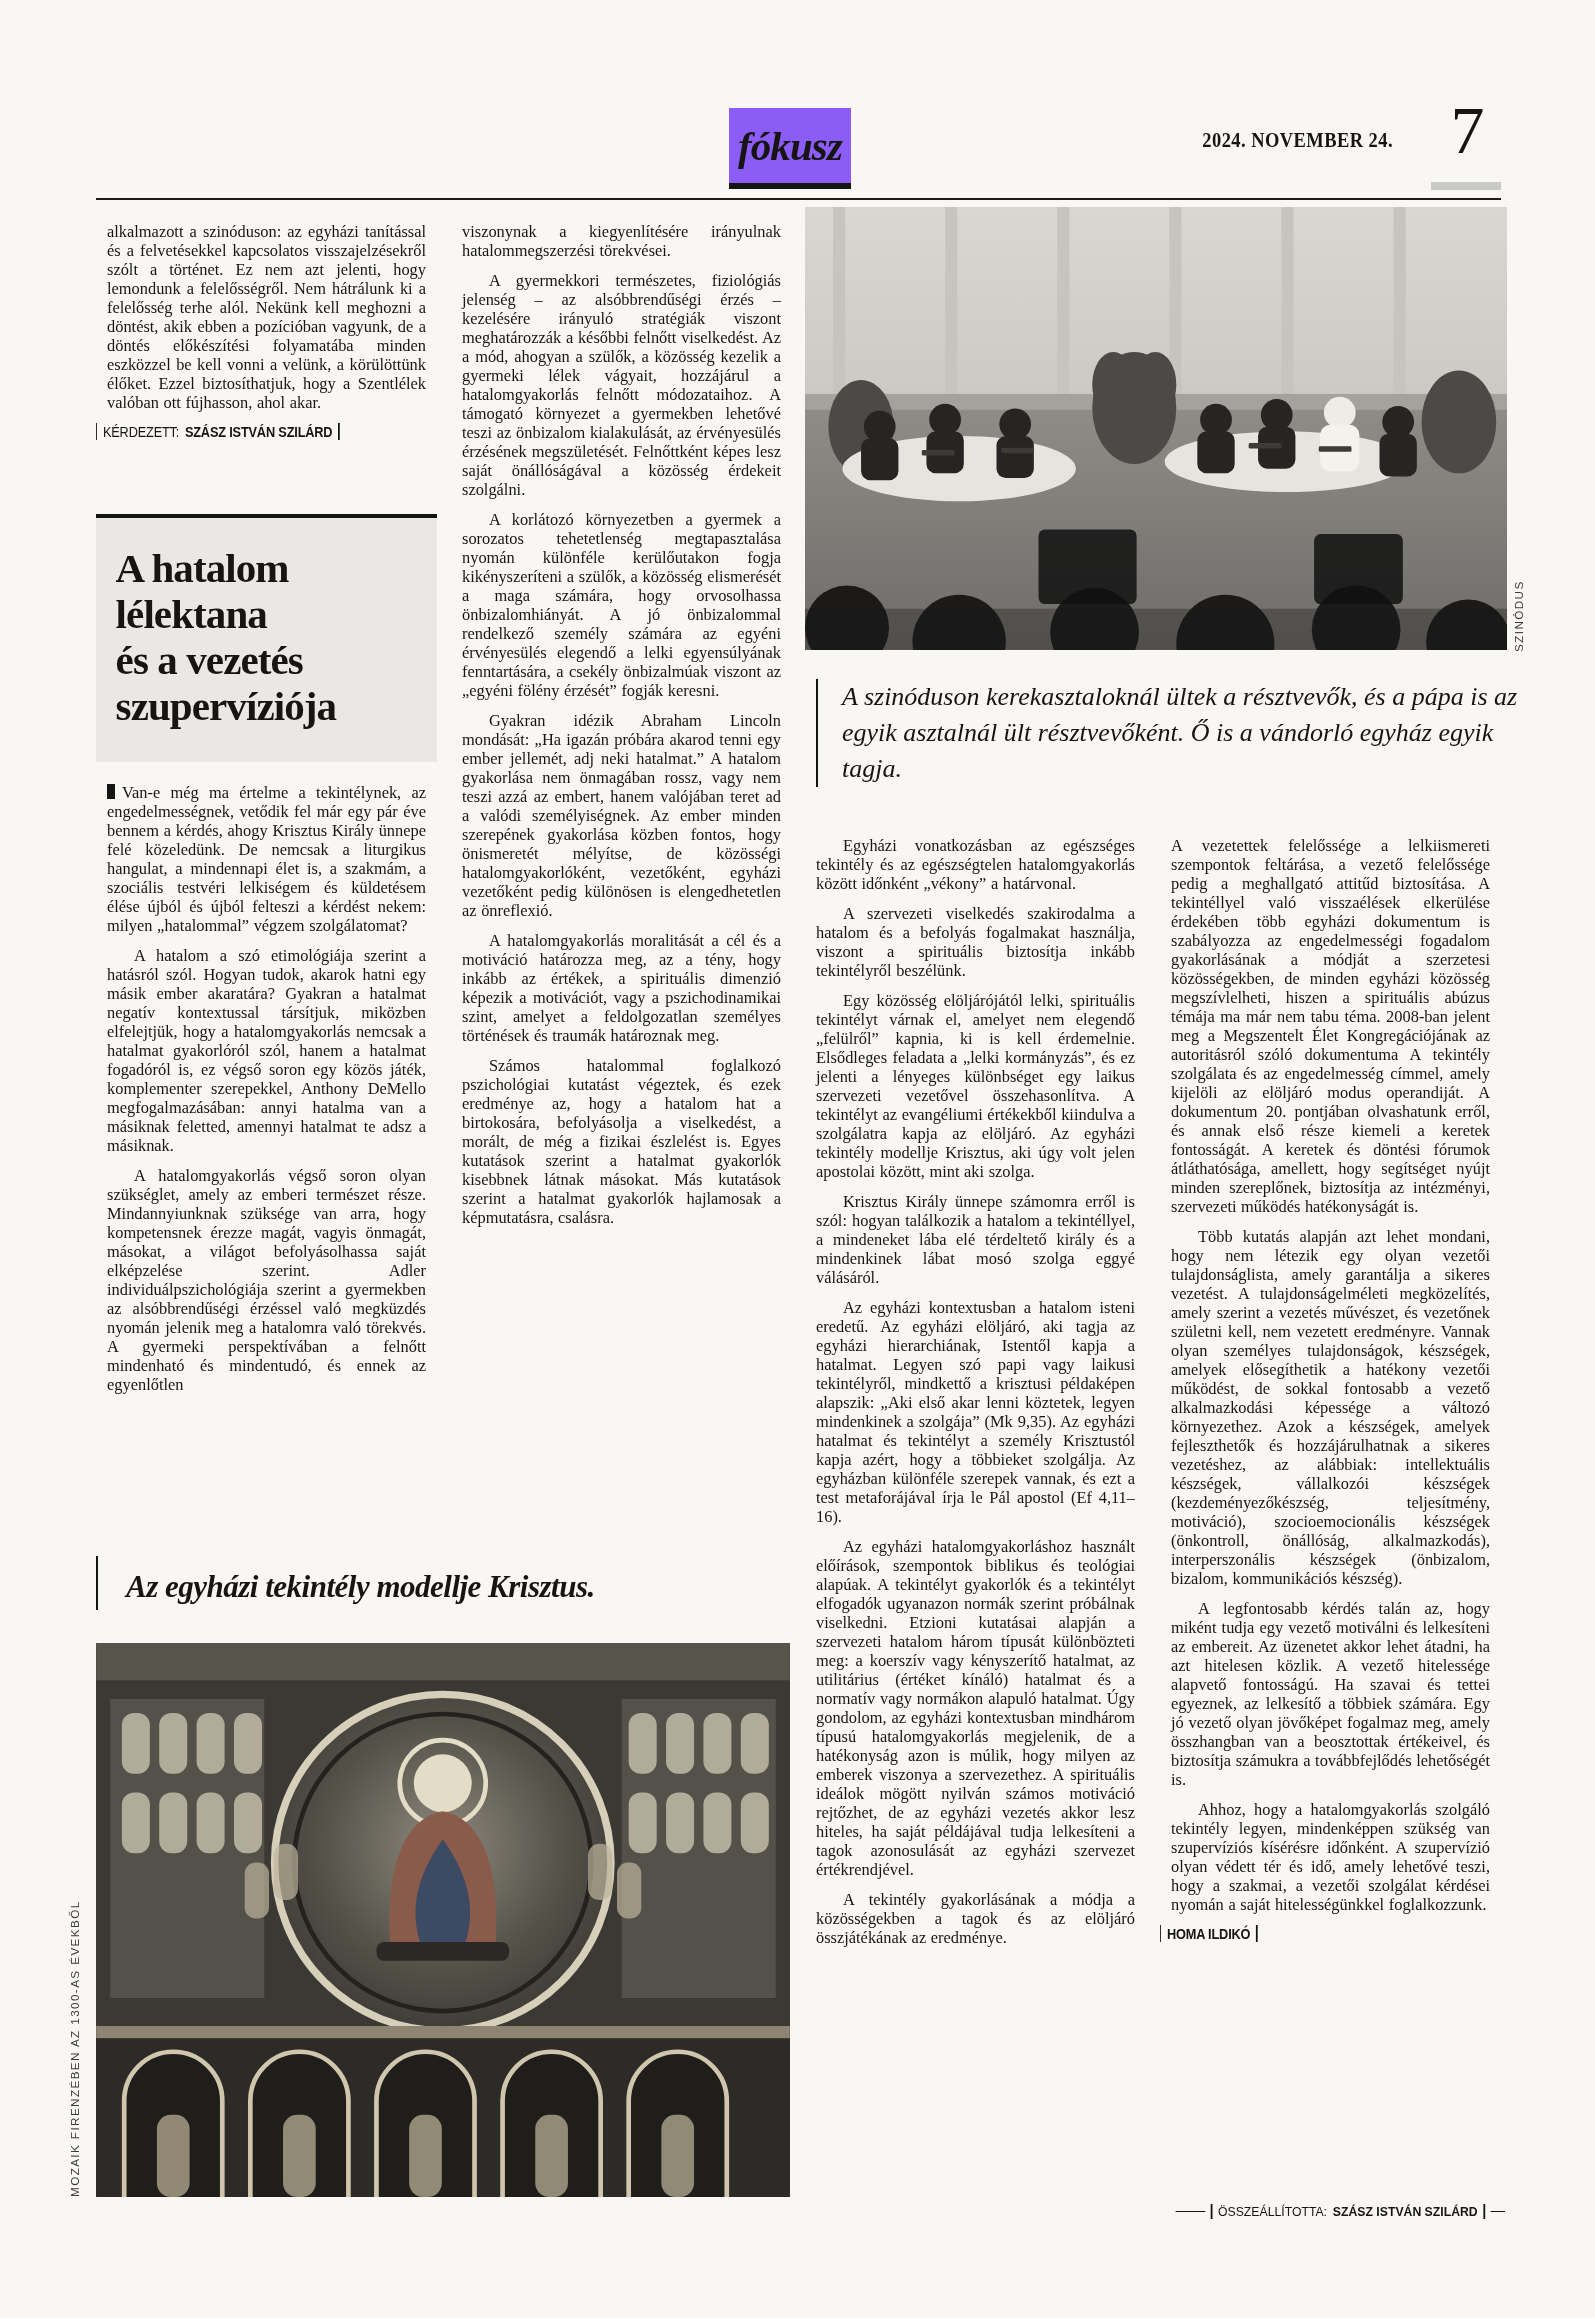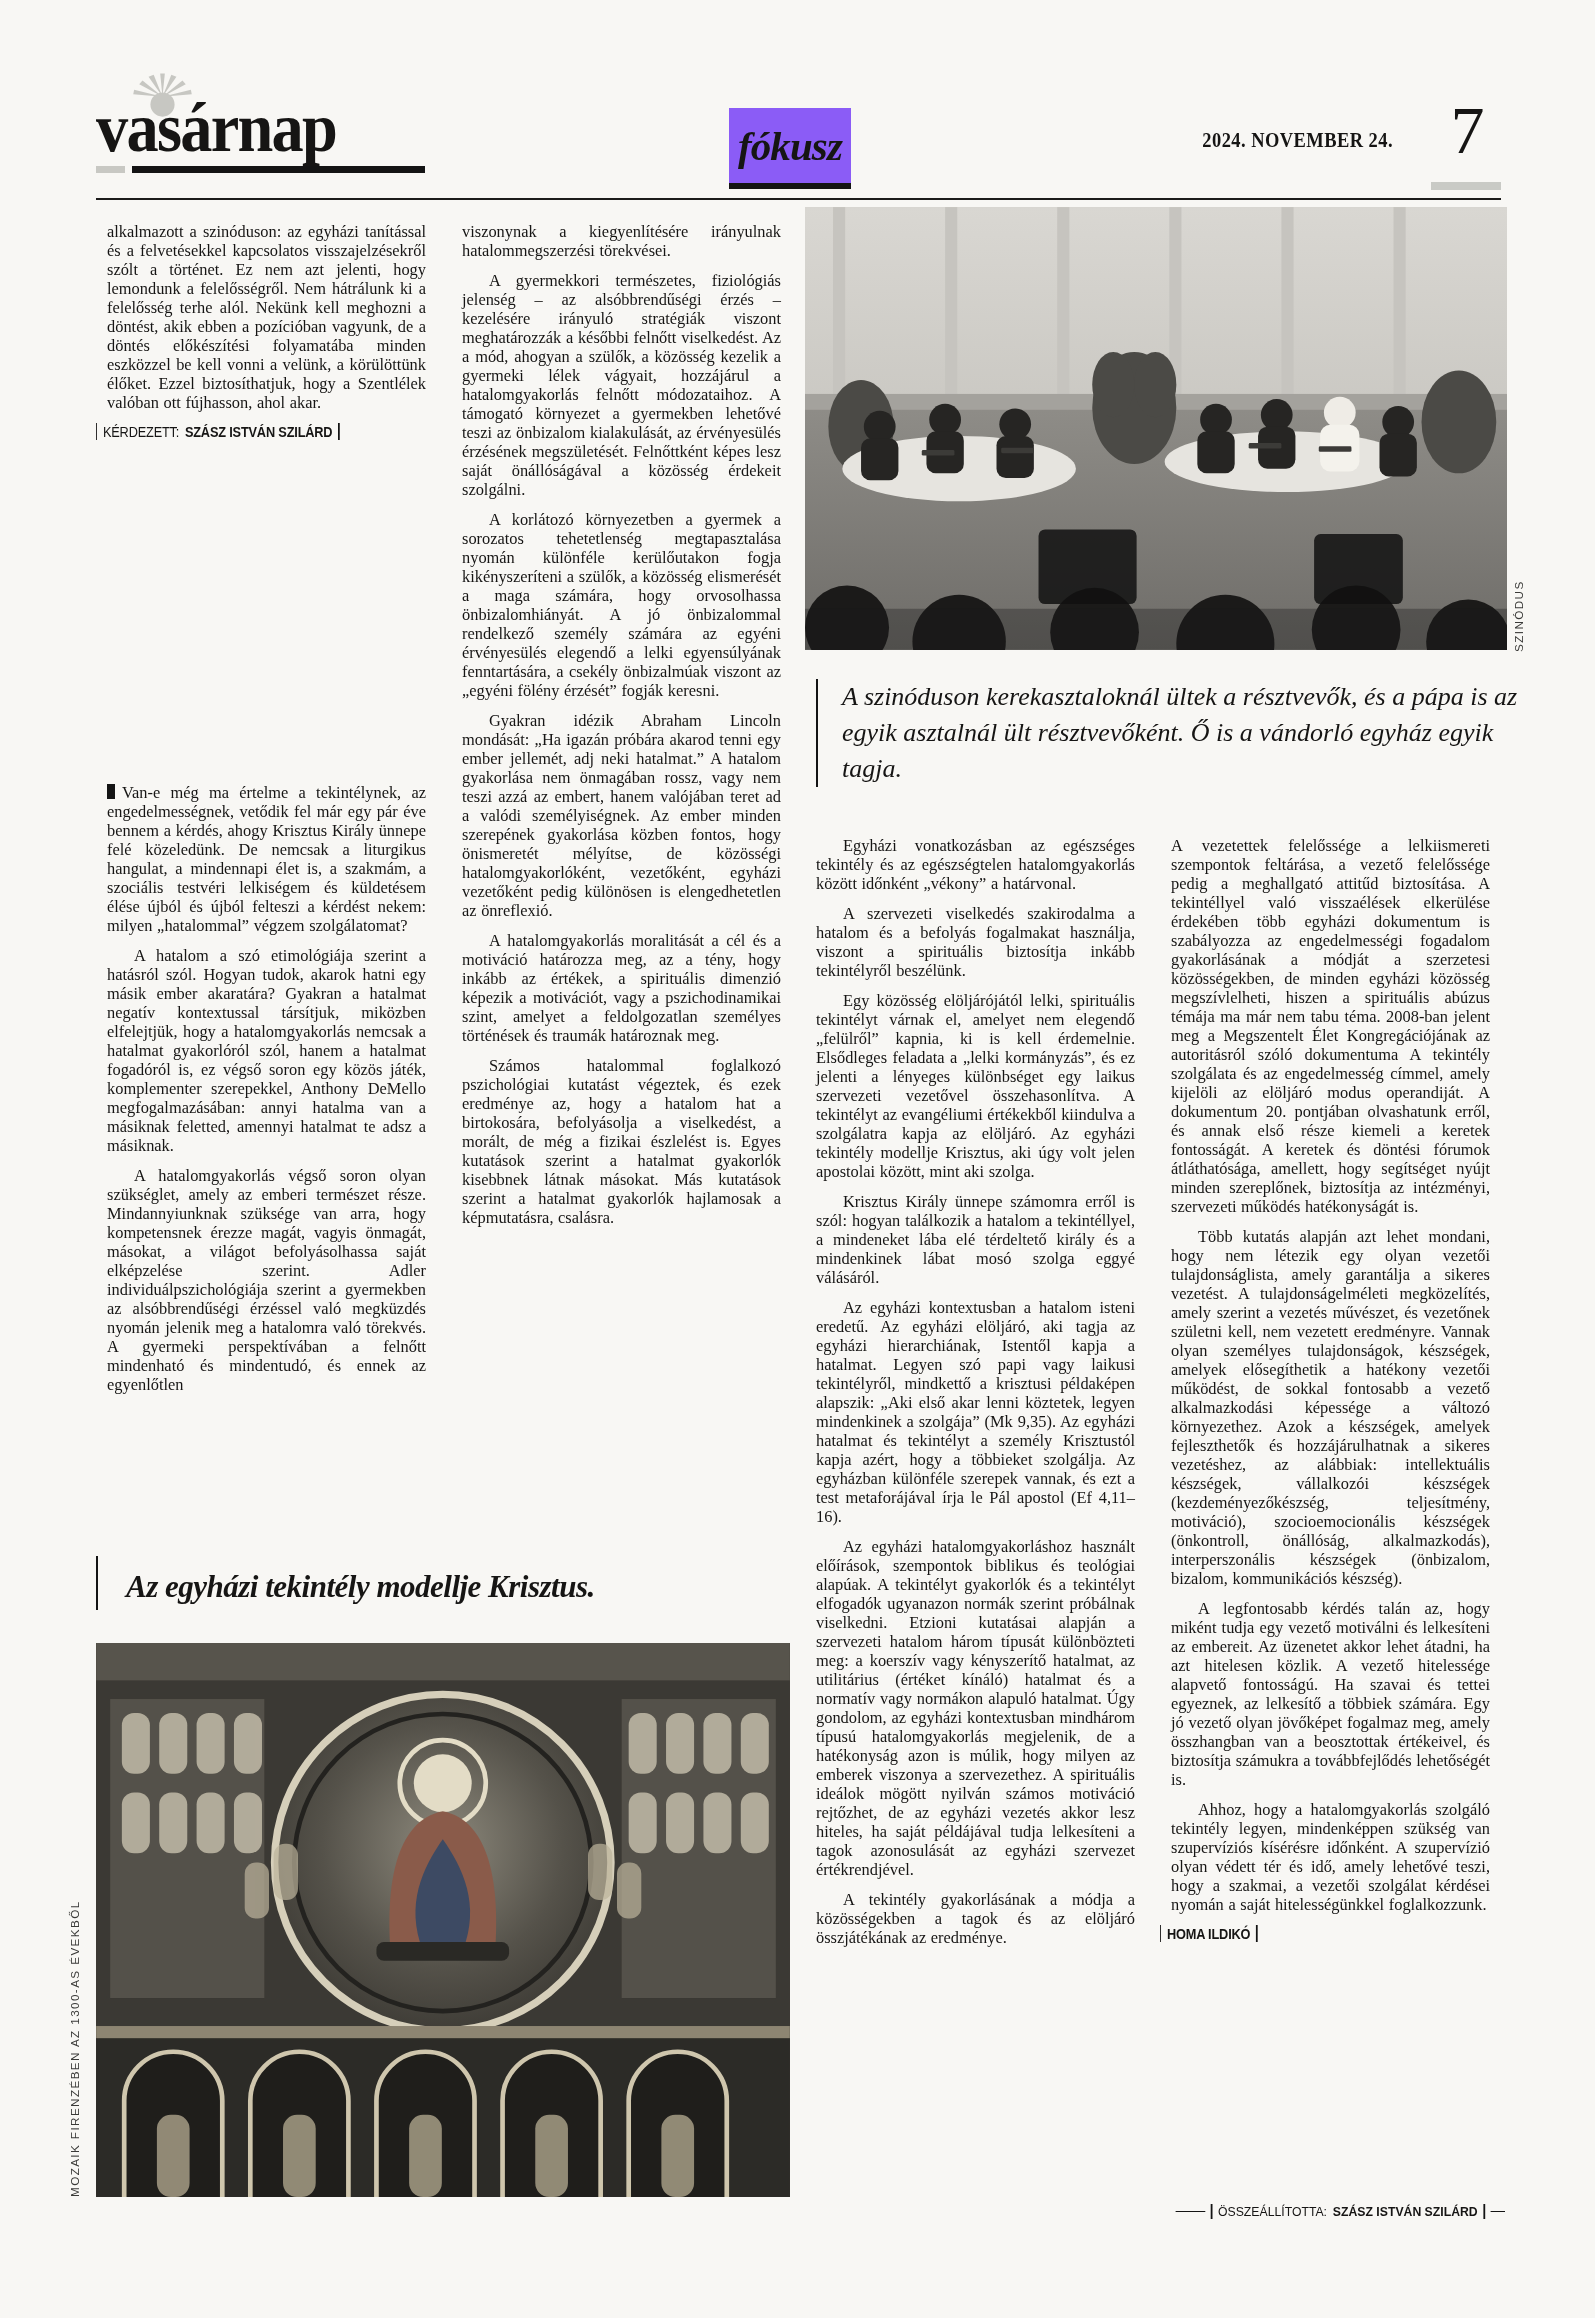--- a/index.html
+++ b/index.html
@@ -65,36 +65,20 @@
   .footer .seg-long{width:33px;} .footer .seg-short{width:16px;}
   .footer .vbar{width:1.4px;height:15px;background:#141414;}
   .footer .f-label{font-weight:400;letter-spacing:0;}
   .footer .f-name{font-weight:700;}
 </style>
 </head>
 <body>
 
 <div class="page">
 
-  <div class="logo-wrap">
-    <svg class="starburst" width="79" height="56" viewBox="0 0 170 120">
-      <g fill="#c7c7c2">
-        <path d="M85 55 L80 5 L90 5 Z"></path>
-          <path d="M85 55 L55 12 L66 8 Z"></path>
-          <path d="M85 55 L104 8 L115 12 Z"></path>
-        <path d="M85 55 L35 28 L42 20 Z"></path>
-          <path d="M85 55 L128 20 L135 28 Z"></path>
-        <path d="M85 55 L22 50 L24 40 Z"></path>
-          <path d="M85 55 L146 40 L148 50 Z"></path>
-        <circle cx="85" cy="72" r="26"></circle>
-      </g>
-    </svg>
-    <div class="logo">vasárnap</div>
-    <div class="logo-underline"></div>
-  </div>
 
   <div class="section-box">
     <span class="section-title">fókusz</span>
   </div>
 
   <div class="issue-date">2024. NOVEMBER 24.</div>
   <div class="page-number">7</div>
   <div class="page-number-bar"></div>
   <div class="header-rule"></div>
 
@@ -103,20 +87,28 @@
         <p class="">alkalmazott a szinóduson: az egyházi tanítással és a felvetésekkel kapcsolatos visszajelzésekről szólt a történet. Ez nem azt jelenti, hogy lemondunk a felelősségről. Nem hátrálunk ki a felelősség terhe alól. Nekünk kell meghozni a döntést, akik ebben a pozícióban vagyunk, de a döntés előkészítési folyamatába minden eszközzel be kell vonni a velünk, a körülöttünk élőket. Ezzel biztosíthatjuk, hogy a Szentlélek valóban ott fújhasson, ahol akar.</p>
       </div>
     <div class="byline">
       <span class="vbar"></span>
       <span class="b-label">KÉRDEZETT:</span>
       <span class="b-name">SZÁSZ ISTVÁN SZILÁRD</span>
       <span class="vbar"></span>
     </div>
   </div>
 
+  <div class="headline-block">
+    <div>
+        <div class="hl">A hatalom</div>
+        <div class="hl">lélektana</div>
+        <div class="hl">és a vezetés</div>
+        <div class="hl">szupervíziója</div>
+      </div>
+  </div>
 
   <div class="col coltext" id="col1-lower">
     <div>
         <p class="lead">Van-e még ma értelme a tekintélynek, az engedelmességnek, vetődik fel már egy pár éve bennem a kérdés, ahogy Krisztus Király ünnepe felé közeledünk. De nemcsak a liturgikus hangulat, a mindennapi élet is, a szakmám, a szociális testvéri lelkiségem és küldetésem élése újból és újból felteszi a kérdést nekem: milyen „hatalommal” végzem szolgálatomat?</p>
         <p class="indent ">A hatalom a szó etimológiája szerint a hatásról szól. Hogyan tudok, akarok hatni egy másik ember akaratára? Gyakran a hatalmat negatív kontextussal társítjuk, miközben elfelejtjük, hogy a hatalomgyakorlás nemcsak a hatalmat gyakorlóról szól, hanem a hatalmat fogadóról is, ez végső soron egy közös játék, komplementer szerepekkel, Anthony DeMello megfogalmazásában: annyi hatalma van a másiknak feletted, amennyi hatalmat te adsz a másiknak.</p>
         <p class="indent ">A hatalomgyakorlás végső soron olyan szükséglet, amely az emberi természet része. Mindannyiunknak szüksége van arra, hogy kompetensnek érezze magát, vagyis önmagát, másokat, a világot befolyásolhassa saját elképzelése szerint. Adler individuálpszichológiája szerint a gyermekben az alsóbbrendűségi érzéssel való megküzdés nyomán jelenik meg a hatalomra való törekvés. A gyermeki perspektívában a felnőtt mindenható és mindentudó, és ennek az egyenlőtlen</p>
       </div>
   </div>
 
   <div class="col coltext" id="col2">

